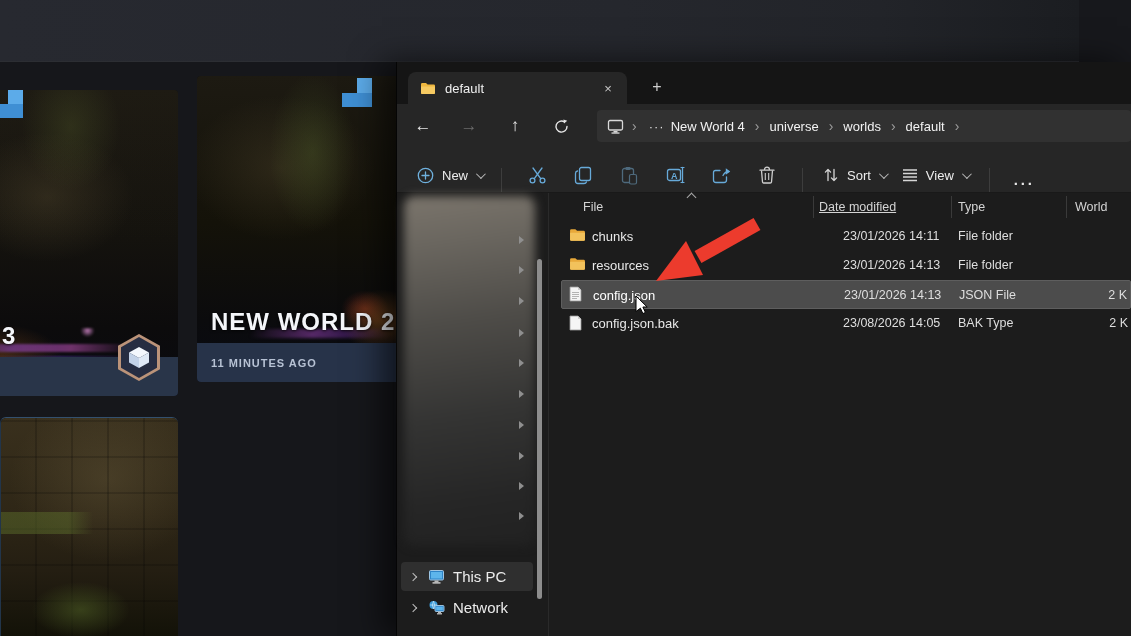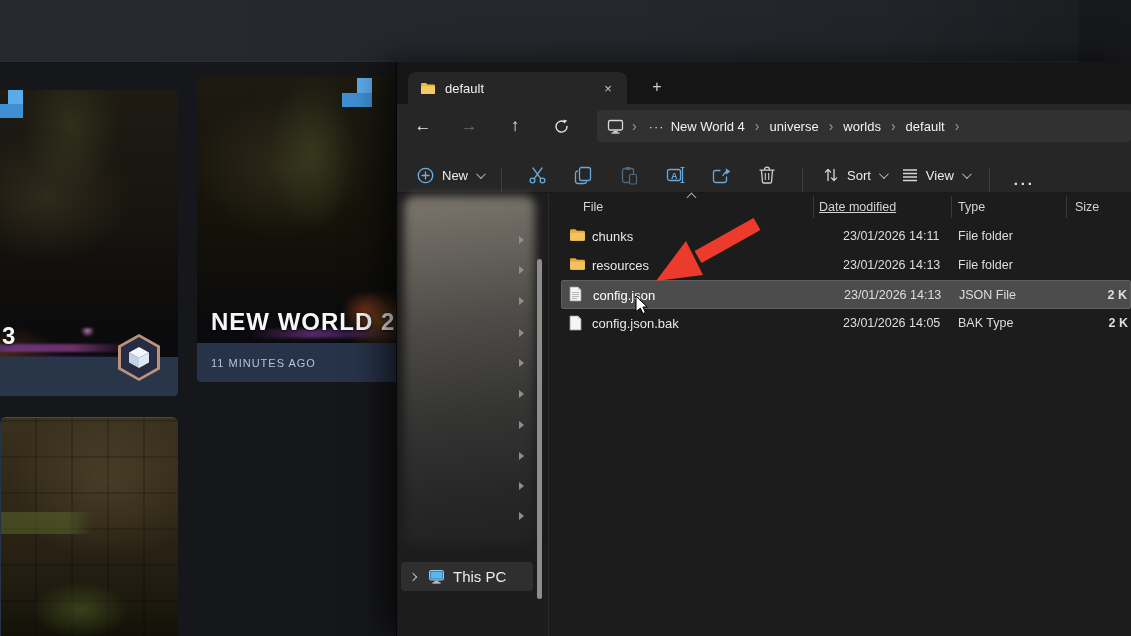--- a/index.html
+++ b/index.html
@@ -49,21 +49,21 @@
       linear-gradient(100deg, transparent 10%, rgba(150,70,200,.55) 30%, rgba(210,90,200,.5) 55%, transparent 80%) 0 60%/100% 8px no-repeat,
       linear-gradient(95deg, transparent 20%, rgba(90,60,200,.45) 50%, transparent 85%) 0 95%/100% 5px no-repeat;
     filter:blur(1px); }
   .streaks-b { position:absolute; left:0; bottom:36px; width:100%; height:26px;
     background:linear-gradient(94deg, transparent 25%, rgba(160,70,190,.5) 55%, rgba(120,50,170,.4) 70%, transparent 92%) 0 55%/100% 9px no-repeat;
     filter:blur(1.5px); }
   .pix { position:absolute; }
   .card-footer { position:absolute; left:0; bottom:0; width:100%; height:39px; background:#273349; }
   .card-title { position:absolute; left:14px; bottom:46px; font-size:24px; font-weight:bold; color:#f4f6fa; letter-spacing:1px; text-shadow:0 1px 3px rgba(0,0,0,.7); }
   .card-a .card-title { left:62px; }
-  .card-sub { position:absolute; left:14px; bottom:13px; font-size:11px; font-weight:normal; color:#b7c2d4; letter-spacing:1px; }
+  .card-sub { position:absolute; left:14px; bottom:13px; font-size:11px; font-weight:bold; color:#b7c2d4; letter-spacing:1px; }
   .hex-badge { position:absolute; right:18px; bottom:15px; width:42px; height:47px;
     clip-path:polygon(50% 0,100% 25%,100% 75%,50% 100%,0 75%,0 25%); background:#bb9379; }
   .hex-inner { position:absolute; left:3px; top:3px; width:36px; height:41px;
     clip-path:polygon(50% 0,100% 25%,100% 75%,50% 100%,0 75%,0 25%); background:#262d42; }
   .hex-badge svg { position:absolute; left:10px; top:12px; }
 
   
   #explorer { position:absolute; left:396px; top:62px; width:735px; height:574px;
     background:#ec4899; border-left:1px solid #050505; box-shadow:-14px 0 30px rgba(0,0,0,.6); }
 
@@ -123,21 +123,21 @@
   .sort-caret { position:absolute; left:139px; top:1px; width:7px; height:7px;
     border-left:1.4px solid #a9a9a9; border-top:1.4px solid #a9a9a9; transform:rotate(45deg); }
   .rows { position:absolute; left:12px; right:0; top:29px; }
   .frow { position:relative; height:29px; font-size:13px; color:#e8e8e8; }
   .frow.selected { background:#4c4c4c; border:1px solid #5e5e5e; border-radius:2px; color:#ffffff; }
   .f-icon { position:absolute; left:8px; top:6px; }
   .frow.selected .f-icon { left:7px; top:5px; }
   .f-name { position:absolute; left:31px; top:7px; }
   .f-date, .f-type { position:absolute; top:7px; font-size:12.5px; color:#dedede; }
   .f-date { left:258px;margin-left:24px; } .f-type { left:397px; }
-  .f-size { position:absolute; top:7px; right:3px; font-size:12.5px; color:#dedede;font-weight:bold; }
+  .f-size { position:absolute; top:7px; right:3px; font-size:12.5px; color:#dedede; }
 
   
   #overlay { position:absolute; inset:0; pointer-events:none; z-index:50; }
 </style>
 </head>
 <body>
 
 <div id="game">
   <div class="top-strip">
       <div class="corner"></div>
@@ -310,34 +310,46 @@
       <div class="side-row hl" style="top:369px">
         <span class="chev-right"></span>
         <svg width="17" height="15" viewBox="0 0 17 15">
           <rect x="1.5" y="1.5" width="14" height="9.5" rx="1.2" fill="#2e84c8" stroke="#9fc6e4" stroke-width="1"></rect>
           <rect x="3" y="3" width="11" height="6.5" fill="#5db5ec"></rect>
           <rect x="6.5" y="11.5" width="4" height="1.8" fill="#b9b9b9"></rect>
           <rect x="4.5" y="13.2" width="8" height="1.4" fill="#cfcfcf"></rect>
         </svg>
         <span class="side-label">This PC</span>
       </div>
+      <div class="side-row" style="top:400px">
+        <span class="chev-right"></span>
+        <svg width="17" height="15" viewBox="0 0 17 15">
+          <circle cx="5.5" cy="5" r="4" fill="#3a9ad9"></circle>
+          <path d="M2 5 H9 M5.5 1 Q3.2 5 5.5 9 M5.5 1 Q7.8 5 5.5 9" stroke="#bfe0f2" stroke-width=".8" fill="none"></path>
+          <rect x="7" y="5.5" width="9" height="6" rx="1" fill="#2e84c8" stroke="#a5cbe8" stroke-width=".9"></rect>
+          <rect x="8.2" y="6.7" width="6.6" height="3.6" fill="#5db5ec"></rect>
+          <rect x="10" y="11.8" width="3" height="1.4" fill="#b9b9b9"></rect>
+          <rect x="9" y="13.2" width="5" height="1.2" fill="#cfcfcf"></rect>
+        </svg>
+        <span class="side-label">Network</span>
+      </div>
       <div class="side-scroll"></div>
       <div class="side-sep"></div>
     </div>
 
     <div class="filelist">
       <div class="fl-header">
         <span class="sort-caret"></span>
         <span class="fl-h h-name">File</span>
         <span class="h-div hd-1"></span>
         <span class="fl-h h-date">Date modified</span>
         <span class="h-div hd-2"></span>
         <span class="fl-h h-type">Type</span>
         <span class="h-div hd-3"></span>
-        <span class="fl-h h-size">Size</span>
+        <span class="fl-h h-size">World</span>
       </div>
       <div class="rows">
 
         <div class="frow">
           <svg class="f-icon" width="17" height="14" viewBox="0 0 16 13">
             <path d="M1 2.2 Q1 1 2.2 1 L6 1 L7.6 2.6 L13.8 2.6 Q15 2.6 15 3.8 L15 10.8 Q15 12 13.8 12 L2.2 12 Q1 12 1 10.8 Z" fill="#e8a93a"></path>
             <path d="M1 4.4 L15 4.4 L15 10.8 Q15 12 13.8 12 L2.2 12 Q1 12 1 10.8 Z" fill="#f2c25c"></path>
           </svg>
           <span class="f-name">chunks</span>
           <span class="f-date">23/01/2026 14:11</span>
@@ -367,21 +379,21 @@
           <span class="f-type">JSON File</span>
           <span class="f-size">2 K</span>
         </div>
 
         <div class="frow">
           <svg class="f-icon" width="13" height="16" viewBox="0 0 13 16">
             <path d="M1 1 L9 1 L12 4 L12 15 L1 15 Z" fill="#f5f5f5" stroke="#9a9a9a" stroke-width=".8"></path>
             <path d="M9 1 L9 4 L12 4 Z" fill="#cfcfcf"></path>
           </svg>
           <span class="f-name">config.json.bak</span>
-          <span class="f-date">23/01/2026 14:05</span>
+          <span class="f-date">23/08/2026 14:05</span>
           <span class="f-type">BAK Type</span>
           <span class="f-size">2 K</span>
         </div>
 
       </div>
     </div>
   </div>
 </div>
 
 <svg id="overlay" width="1131" height="636" viewBox="0 0 1131 636">

